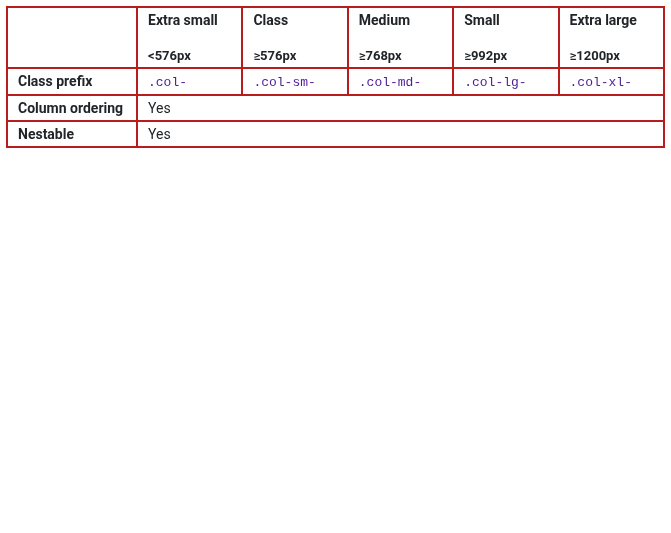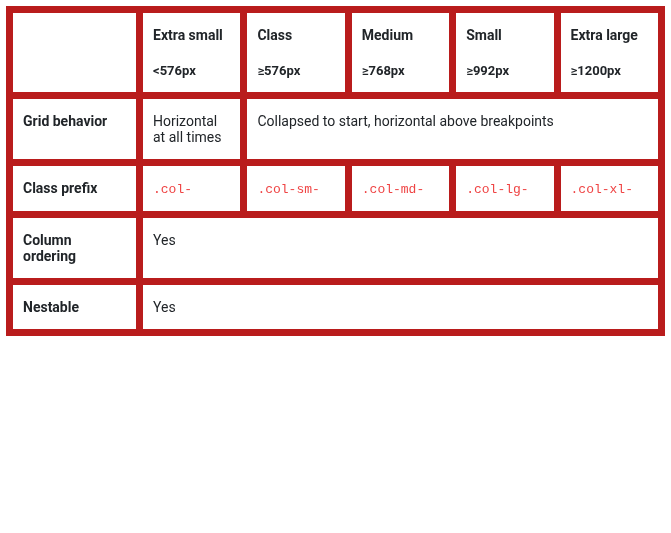--- a/index.html
+++ b/index.html
@@ -11,42 +11,42 @@
     padding:6px;
     width:671px;
     box-sizing:border-box;
   }
   table{
     width:100%;
     border-collapse:collapse;
     table-layout:fixed;
   }
   th,td{
-    border:7px solid #b91c1c;
-    padding:14px 10px;
+    border:2px solid #b91c1c;
+    padding:4px 10px;
     text-align:left;
     vertical-align:top;
     word-wrap:break-word;
   }
   thead th{
     font-weight:700;
   }
   thead th .sub{
     font-weight:700;
     font-size:13px;
     display:block;
     margin-top:20px;
   }
   tbody th{
     font-weight:700;
   }
   code{
     font-family:SFMono-Regular,Menlo,Monaco,Consolas,"Liberation Mono","Courier New",monospace;
     font-size:13px;
-    color:#ef4444;
+    color:#4c1d95;
   }
   col.rowhead{width:130px;}
   col.c{width:auto;}
 </style>
 </head>
 <body>
 
 <table>
   <colgroup>
     <col class="rowhead">
@@ -76,25 +76,20 @@
         <span class="sub">≥992px</span>
       </th>
       <th>
         <span>Extra large</span>
         <span class="sub">≥1200px</span>
       </th>
     </tr>
   </thead>
   <tbody>
     <tr>
-      <th>Grid behavior</th>
-      <td>Horizontal at all times</td>
-      <td colspan="4">Collapsed to start, horizontal above breakpoints</td>
-    </tr>
-    <tr>
       <th>Class prefix</th>
       <td><code>.col-</code></td>
       <td><code>.col-sm-</code></td>
       <td><code>.col-md-</code></td>
       <td><code>.col-lg-</code></td>
       <td><code>.col-xl-</code></td>
     </tr>
     <tr>
       <th>Column ordering</th>
       <td colspan="5">Yes</td>

